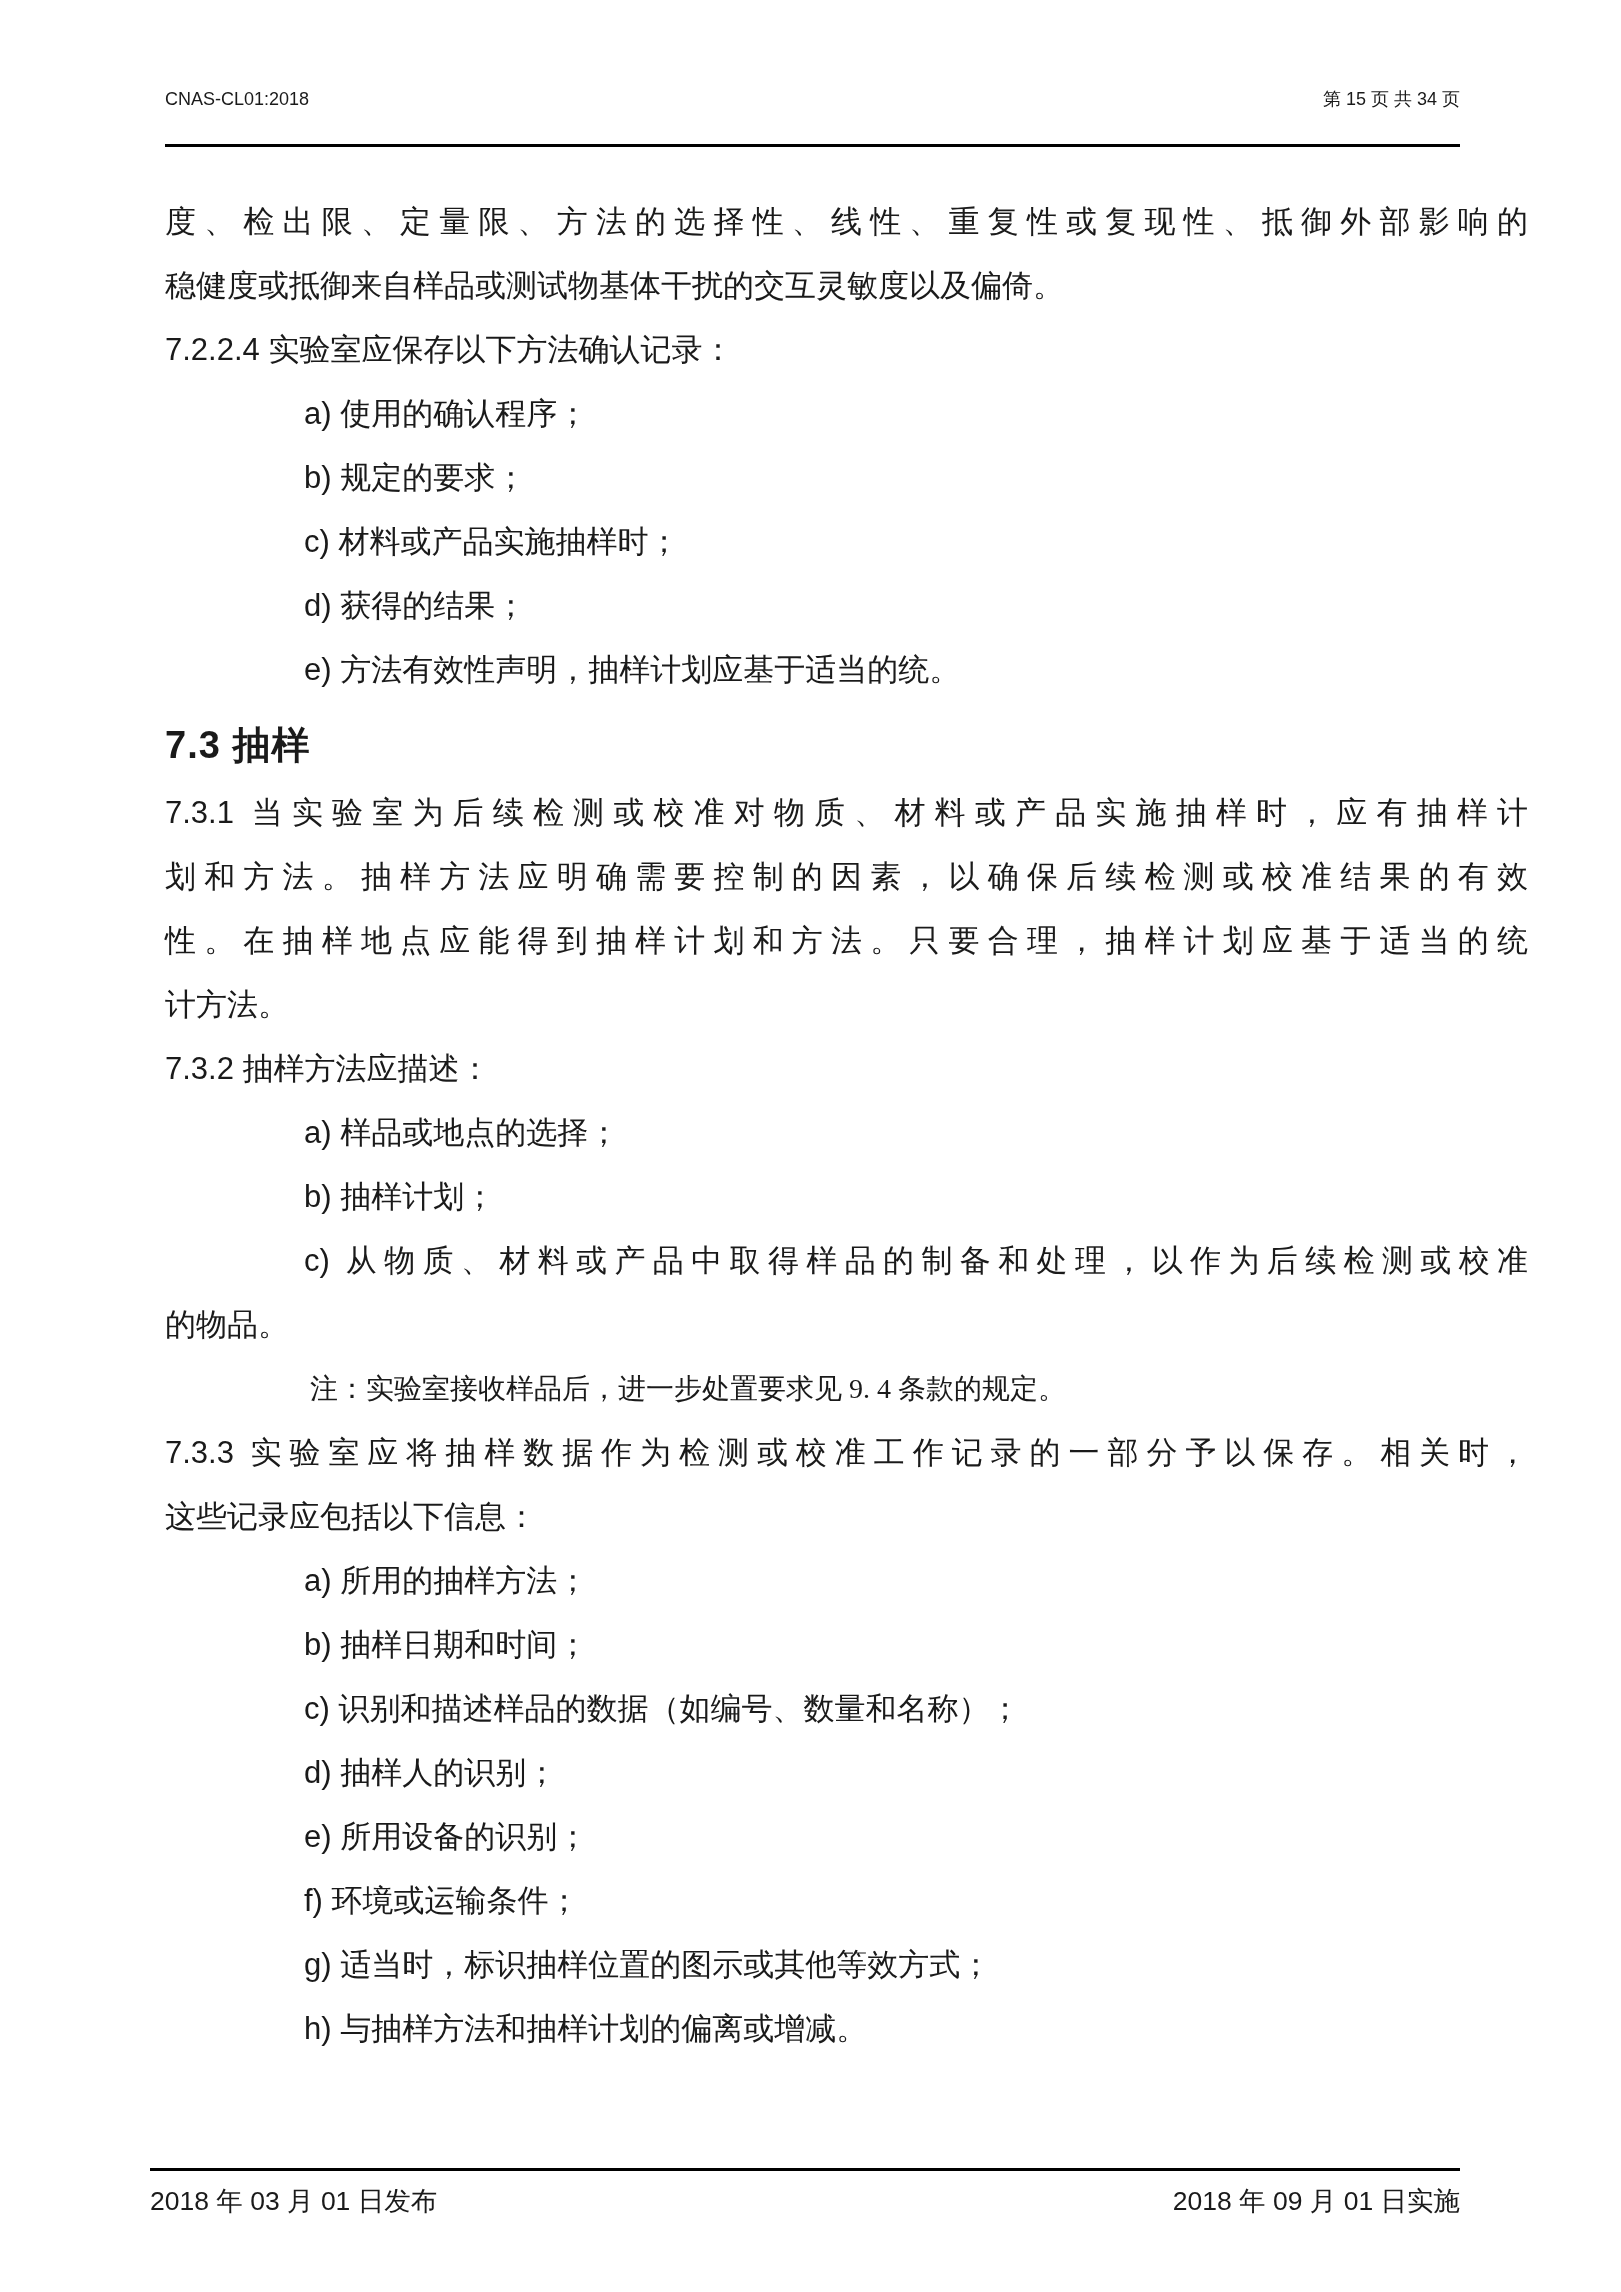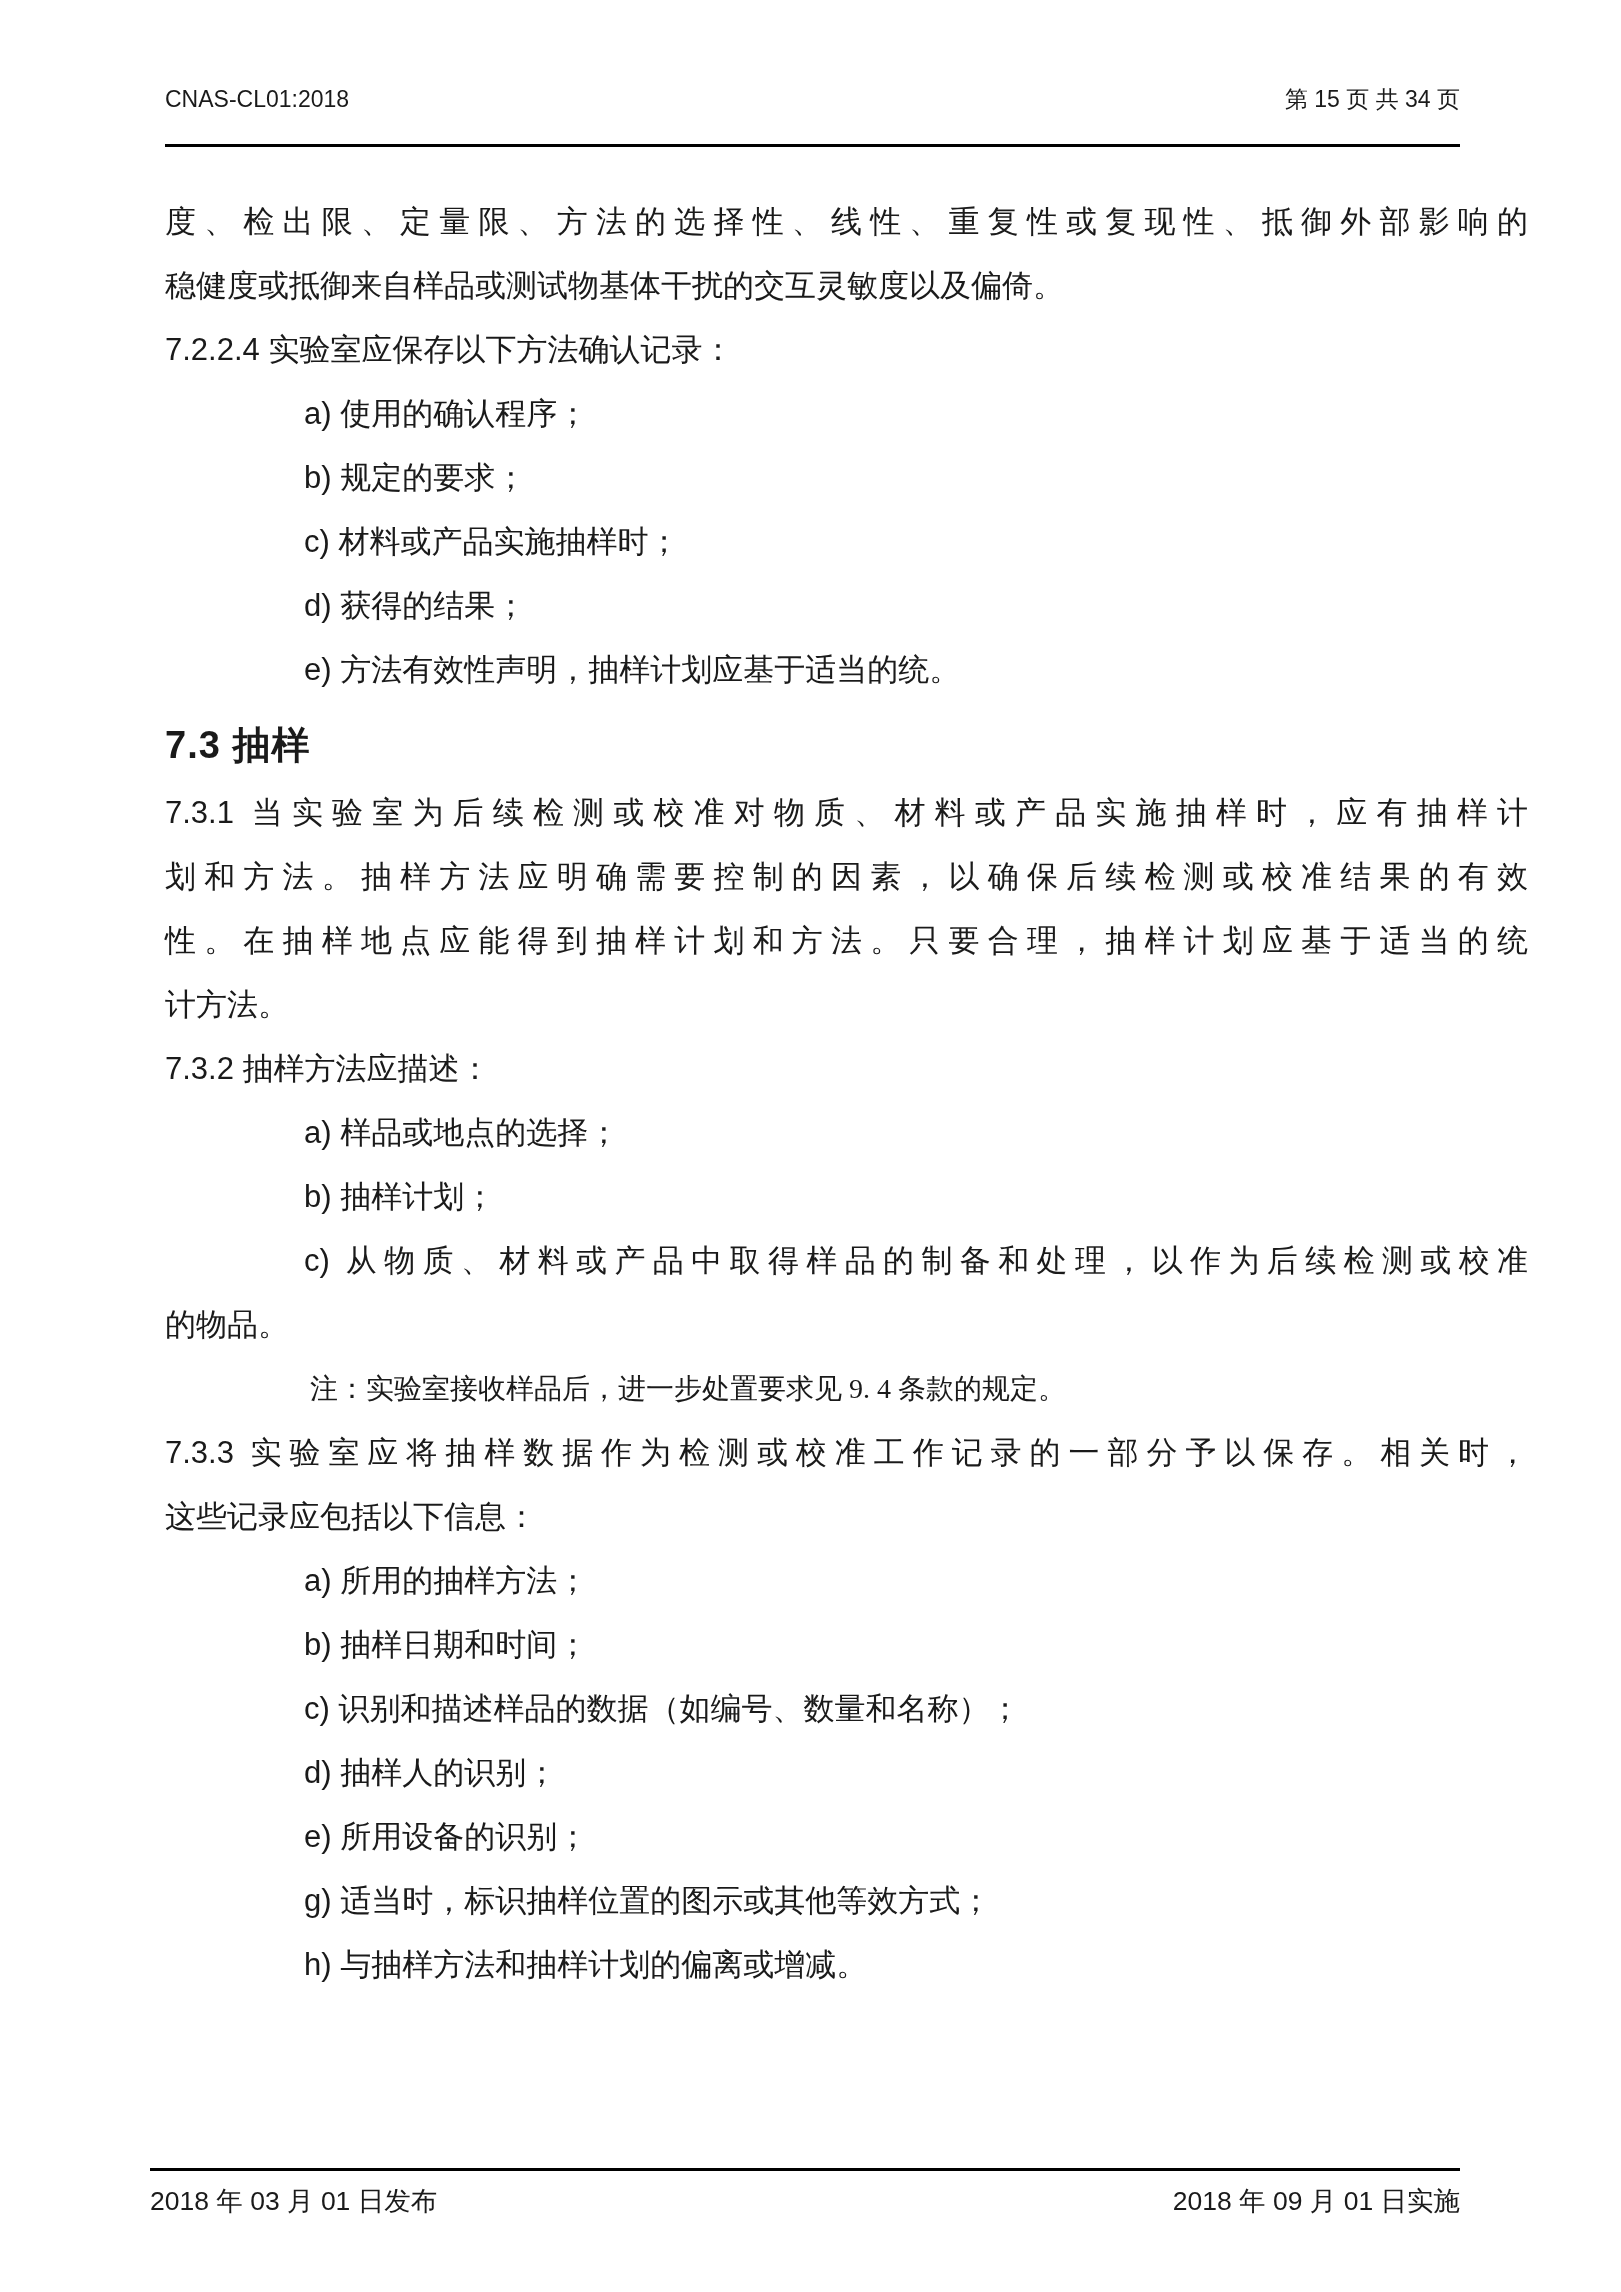--- a/index.html
+++ b/index.html
@@ -14,21 +14,21 @@
     overflow: hidden;
   }
   .page-header {
     display: flex;
     justify-content: space-between;
     align-items: flex-end;
     margin: 0 161px 0 165px;
     padding-top: 82px;
     padding-bottom: 27.4px;
     border-bottom: 3.9px solid #000000;
-    font-size: 23px;
+    font-size: 18px;
     line-height: 35px;
   }
   .page-main {
     margin: 43px 93px 0 165px;
     font-size: 31px;
   }
   .line {
     line-height: 64px;
     text-align: justify;
     white-space: normal;
@@ -101,20 +101,21 @@
     <p class="note-line">注：实验室接收样品后，进一步处置要求见 9. 4 条款的规定。</p>
 
     <p class="line fill">7.3.3 实验室应将抽样数据作为检测或校准工作记录的一部分予以保存。相关时，</p>
     <p class="line">这些记录应包括以下信息：</p>
 
     <p class="line indent-list">a) 所用的抽样方法；</p>
     <p class="line indent-list">b) 抽样日期和时间；</p>
     <p class="line indent-list">c) 识别和描述样品的数据（如编号、数量和名称）；</p>
     <p class="line indent-list">d) 抽样人的识别；</p>
     <p class="line indent-list">e) 所用设备的识别；</p>
+    <p class="line indent-list">f) 环境或运输条件；</p>
     <p class="line indent-list">g) 适当时，标识抽样位置的图示或其他等效方式；</p>
     <p class="line indent-list">h) 与抽样方法和抽样计划的偏离或增减。</p>
 
   </main>
 
   <footer class="page-footer">
     <span>2018 年 03 月 01 日发布</span>
     <span>2018 年 09 月 01 日实施</span>
   </footer>
 

